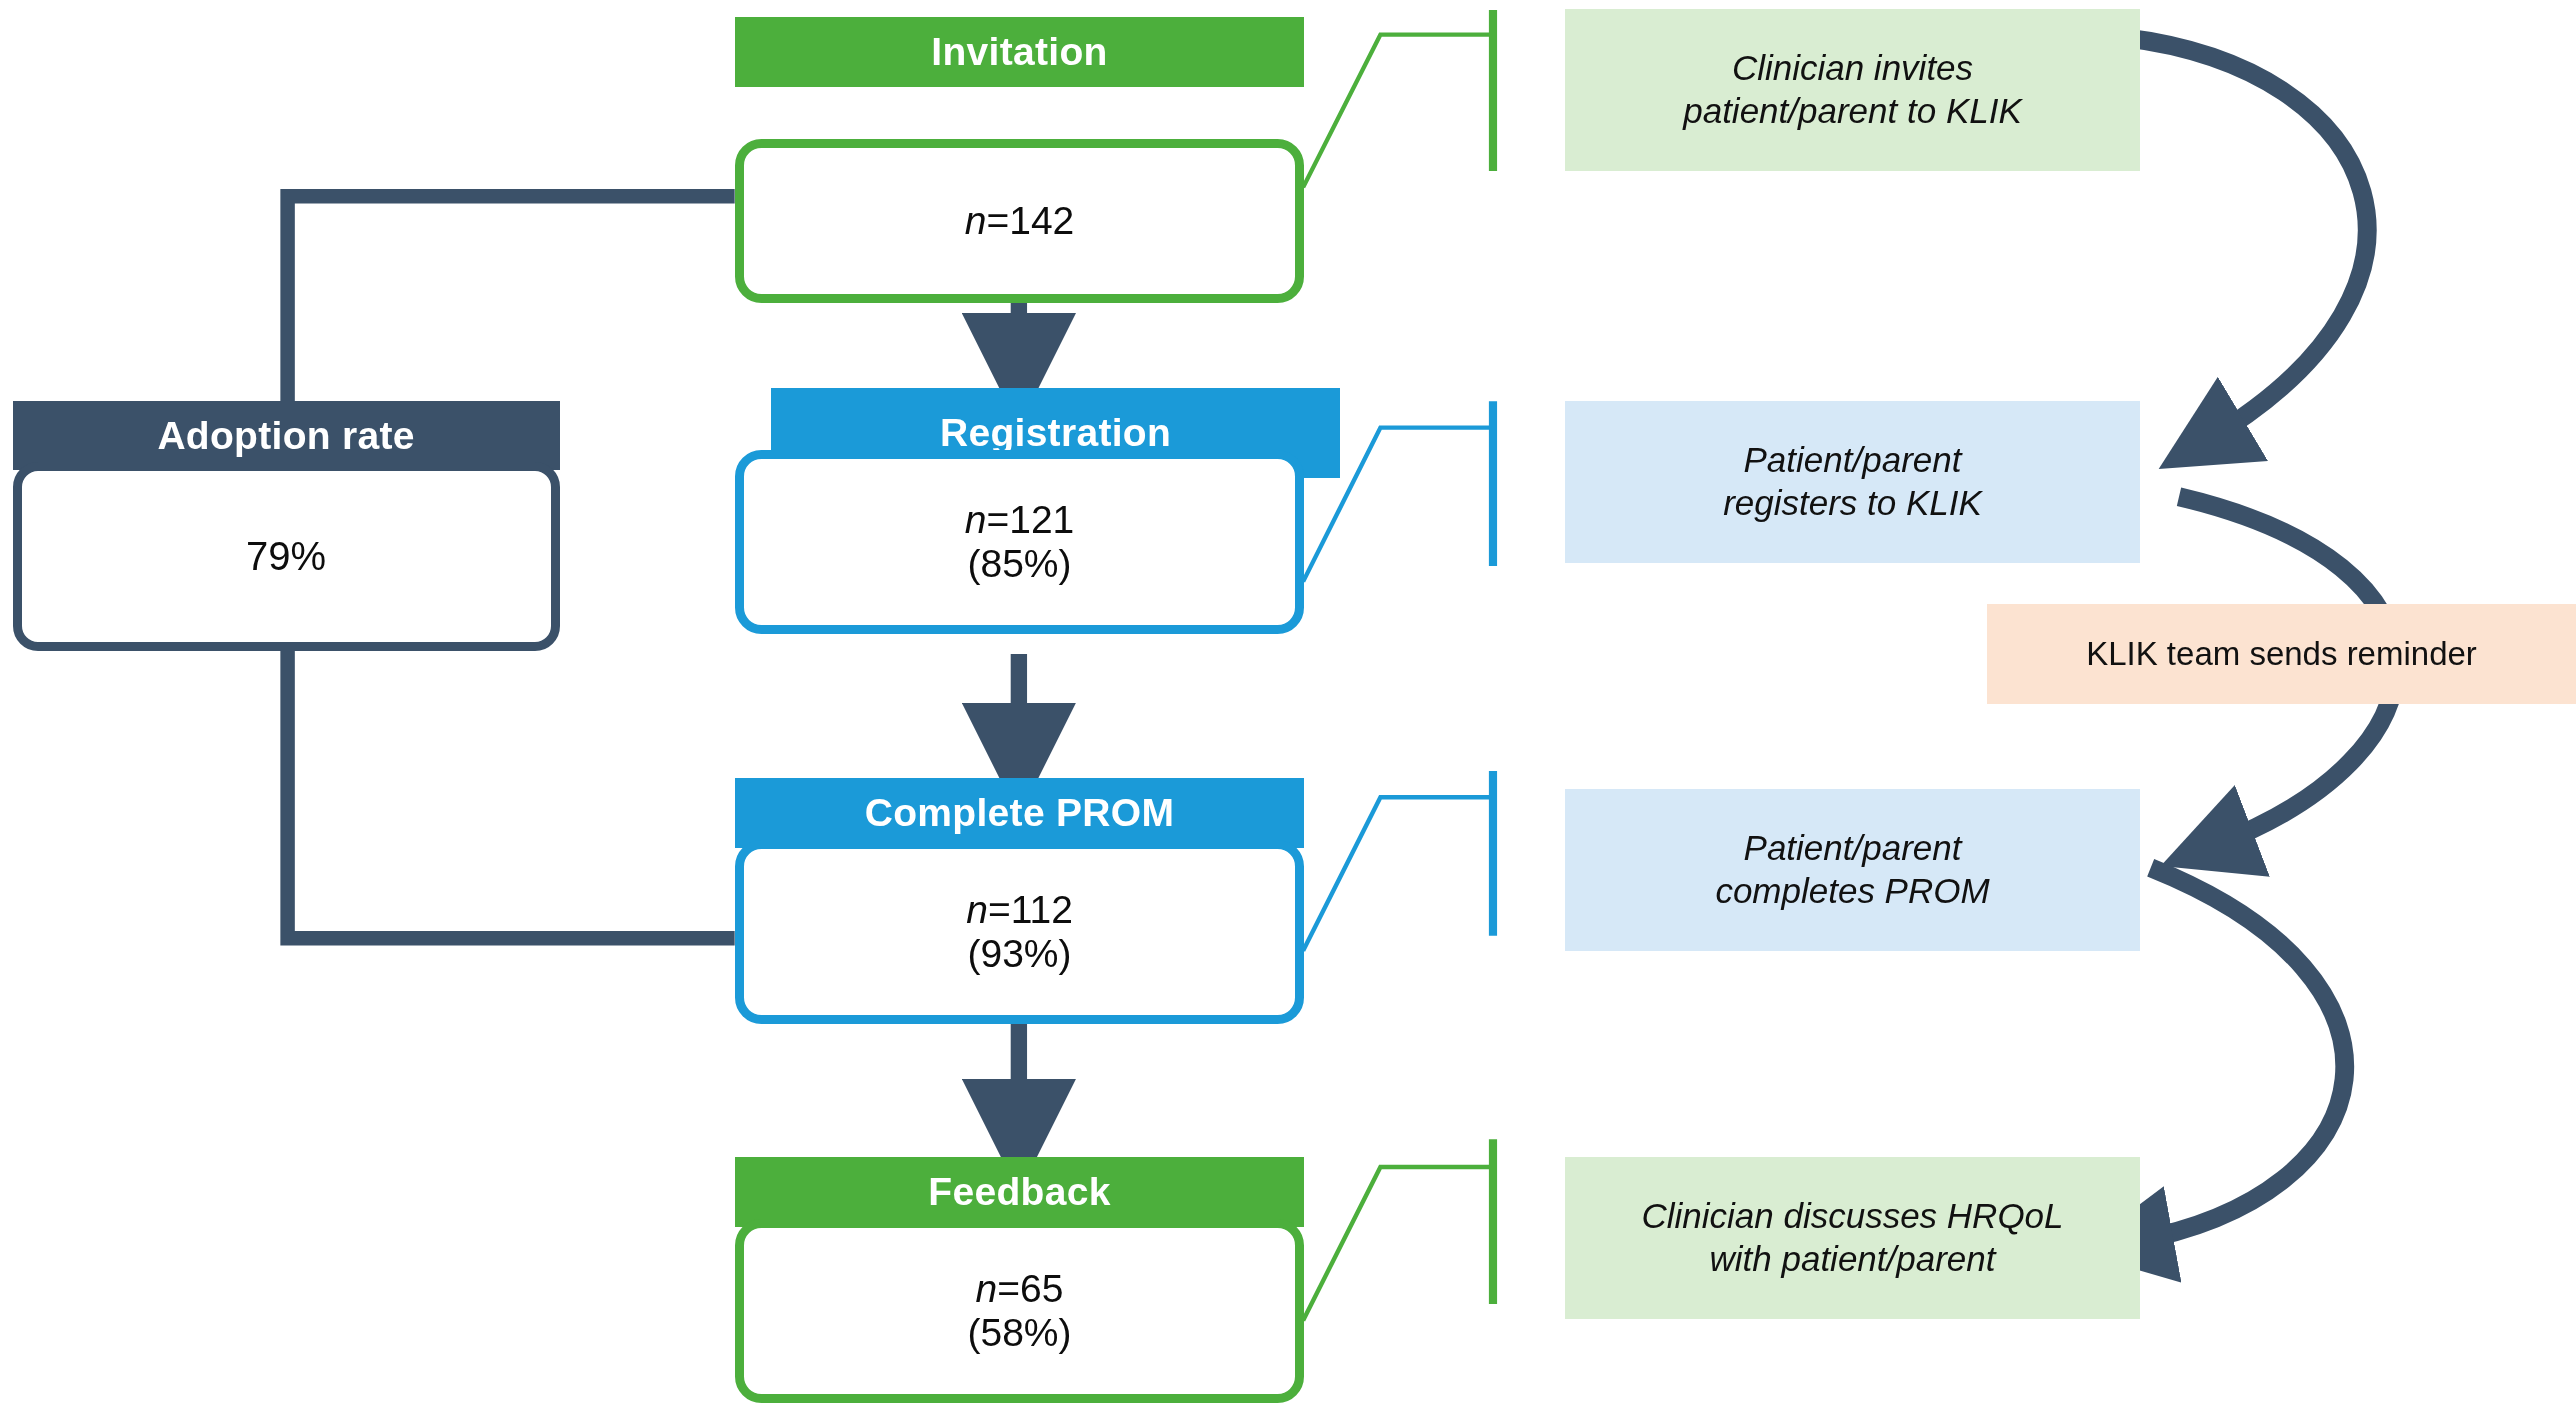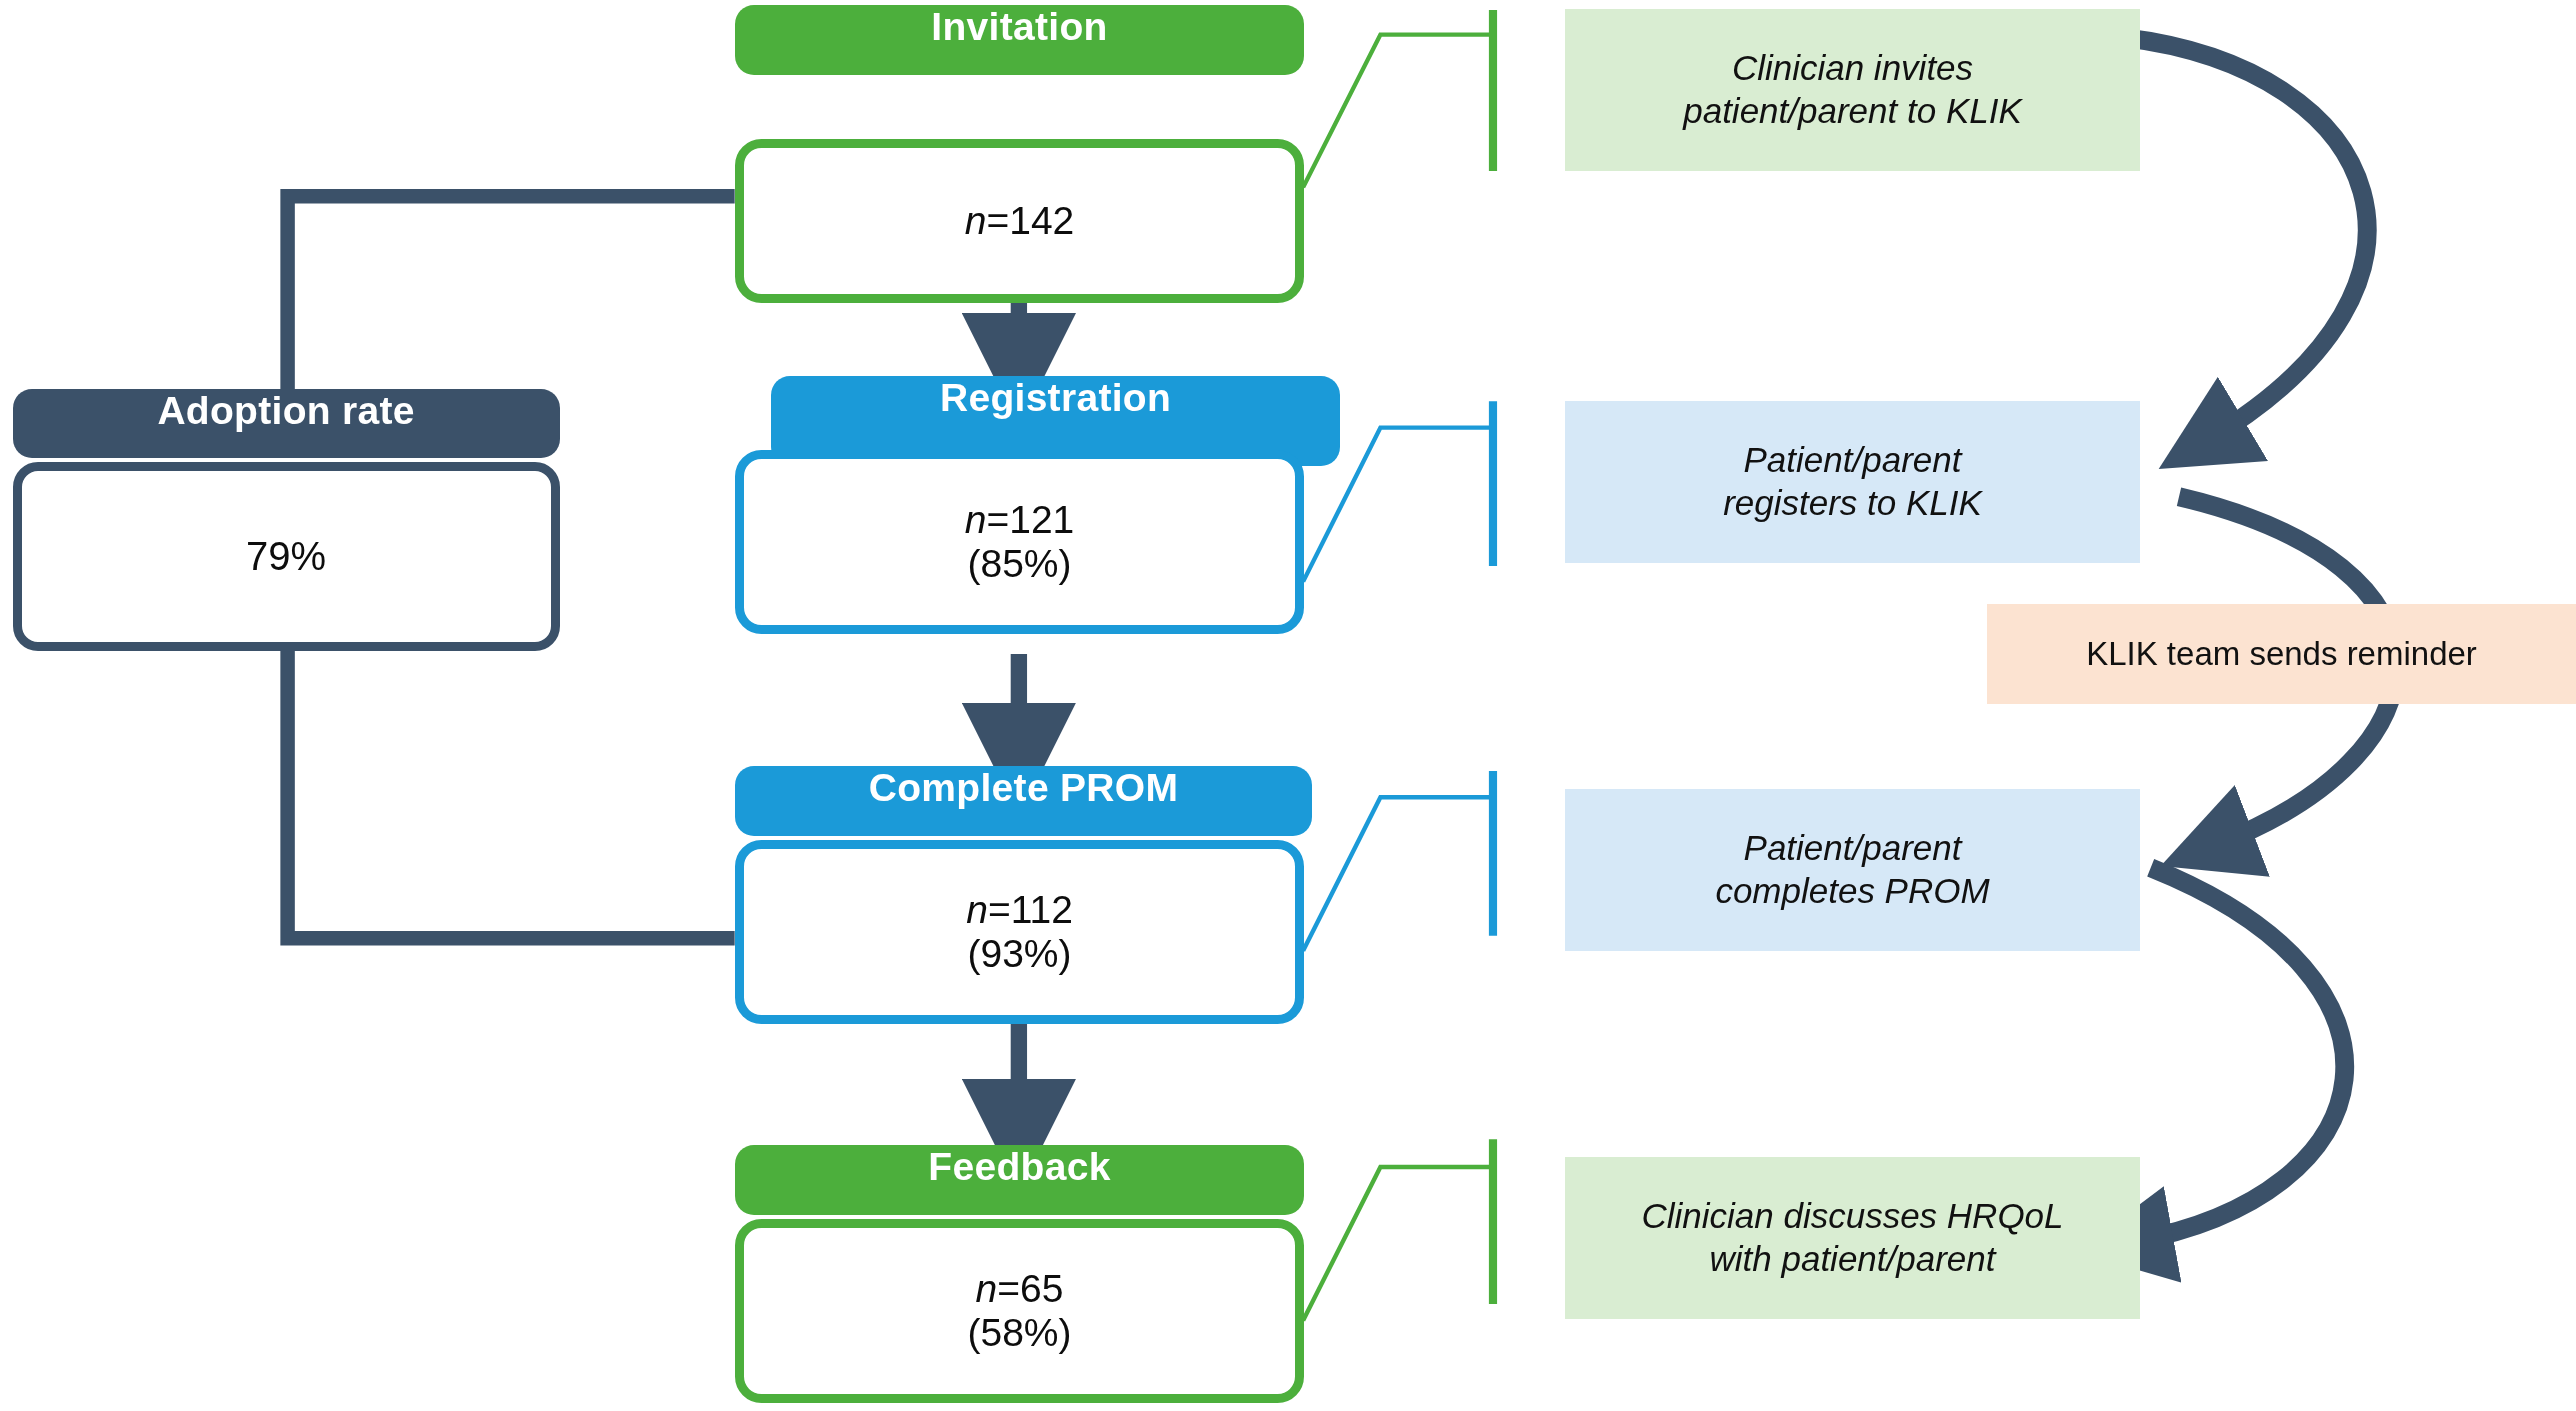--- a/index.html
+++ b/index.html
@@ -4,25 +4,24 @@
 <style>
   html,body{margin:0;padding:0;background:#ffffff;}
   body{width:2576px;height:1411px;overflow:hidden;font-family:"Liberation Sans",sans-serif;}
   #stage{position:relative;width:2576px;height:1411px;background:#fff;}
 
   .svg-layer{position:absolute;left:0;top:0;width:2576px;height:1411px;pointer-events:none;}
 
   
   .node{position:absolute;}
   .node .hdr{
-    position:absolute;left:0;top:0;width:100%;
-    display:flex;justify-content:center;
+    position:absolute;left:0;top:12px;width:100%;
+    display:flex;align-items:center;justify-content:center;
     color:#ffffff;font-weight:bold;letter-spacing:0.3px;
     font-family:"Liberation Sans",sans-serif;
-    border-radius:19px;
   }
   .node .bdy{
     position:absolute;left:0;
     background:#ffffff;
     display:flex;flex-direction:column;align-items:center;justify-content:center;
     box-sizing:border-box;
     color:#0d0d0d;
   }
   .node .bdy .ln{line-height:1.12;white-space:nowrap;}
   .node .bdy .ln em{font-style:italic;}
@@ -117,21 +116,21 @@
       <span>Registration</span>
     </div>
     <div class="bdy" style="top:74px;width:569px;height:184px;border:9.4px solid #1B9AD8;border-radius:26.4px;">
       <div class="ln" style="font-size:39px;">
         <em>n</em><span>=121</span>
       </div>
       <div class="ln" style="font-size:39px;">(85%)</div>
     </div>
   </div>
 
-  <div class="node" style="left:735px;top:766px;width:569px;height:280px;padding-left:8px;">
+  <div class="node" style="left:735px;top:766px;width:569px;height:280px;">
     <div class="hdr" style="height:70px;background:#1B9AD8;font-size:39px;">
       <span>Complete PROM</span>
     </div>
     <div class="bdy" style="top:74px;width:569px;height:184px;border:9.4px solid #1B9AD8;border-radius:26.4px;">
       <div class="ln" style="font-size:39px;">
         <em>n</em><span>=112</span>
       </div>
       <div class="ln" style="font-size:39px;">(93%)</div>
     </div>
   </div>

